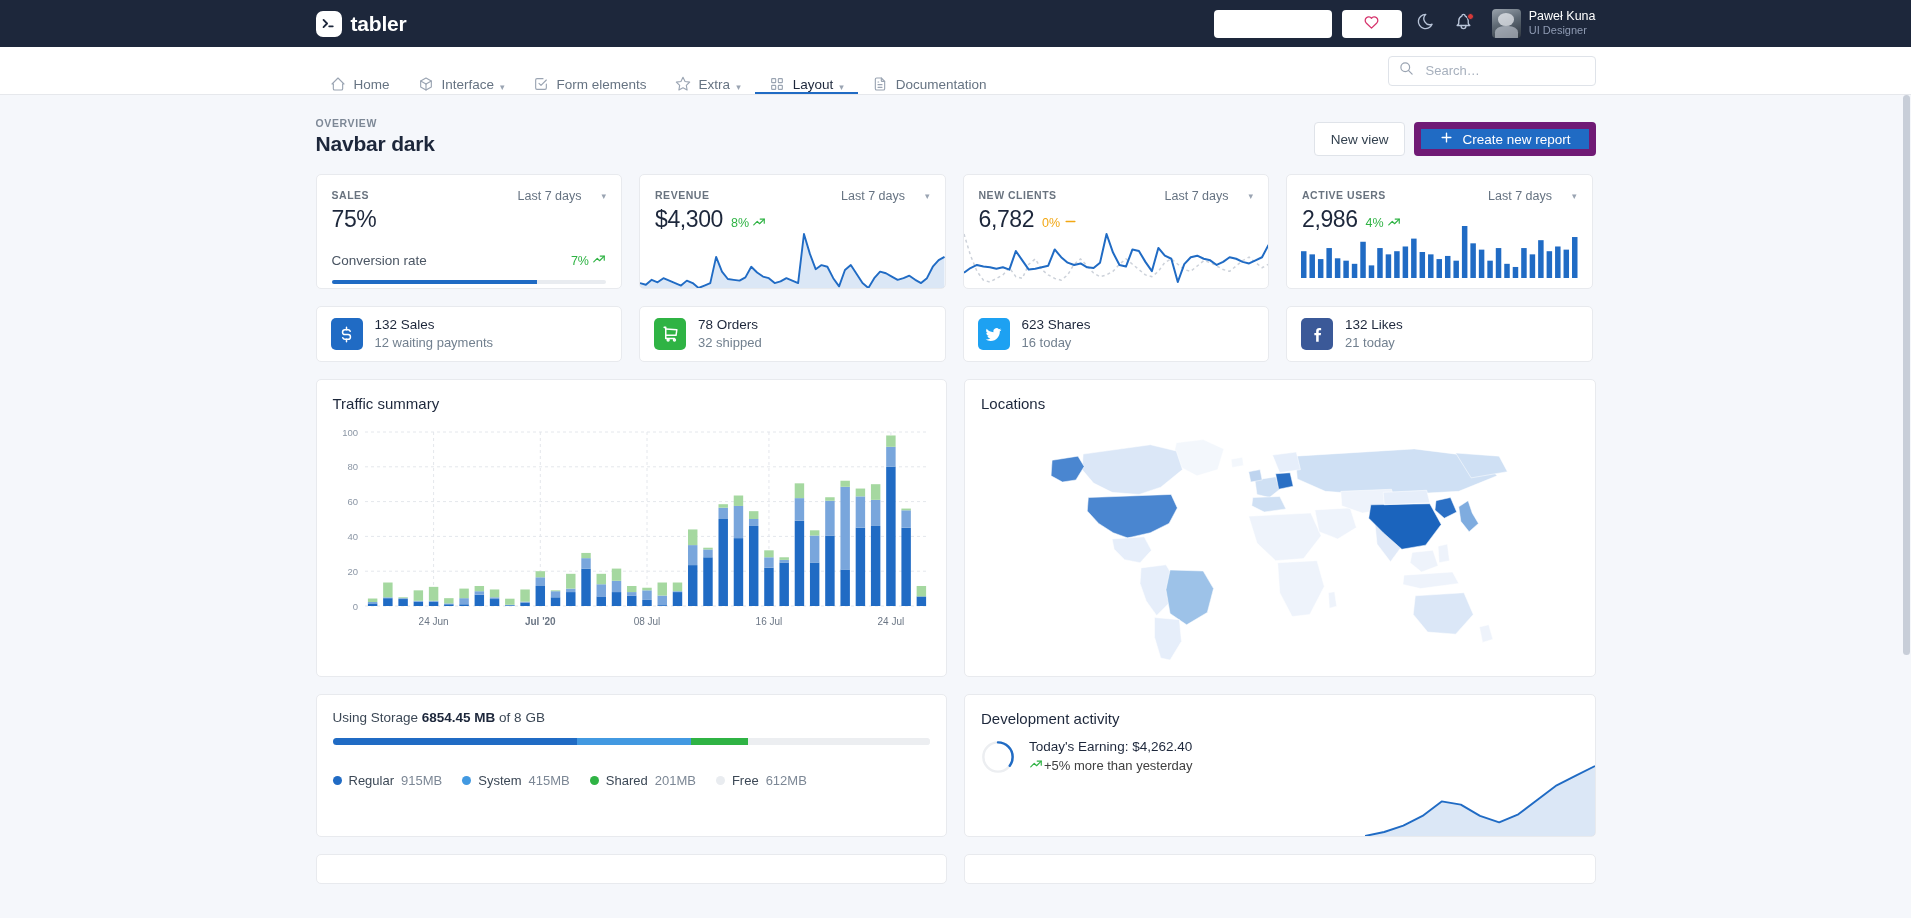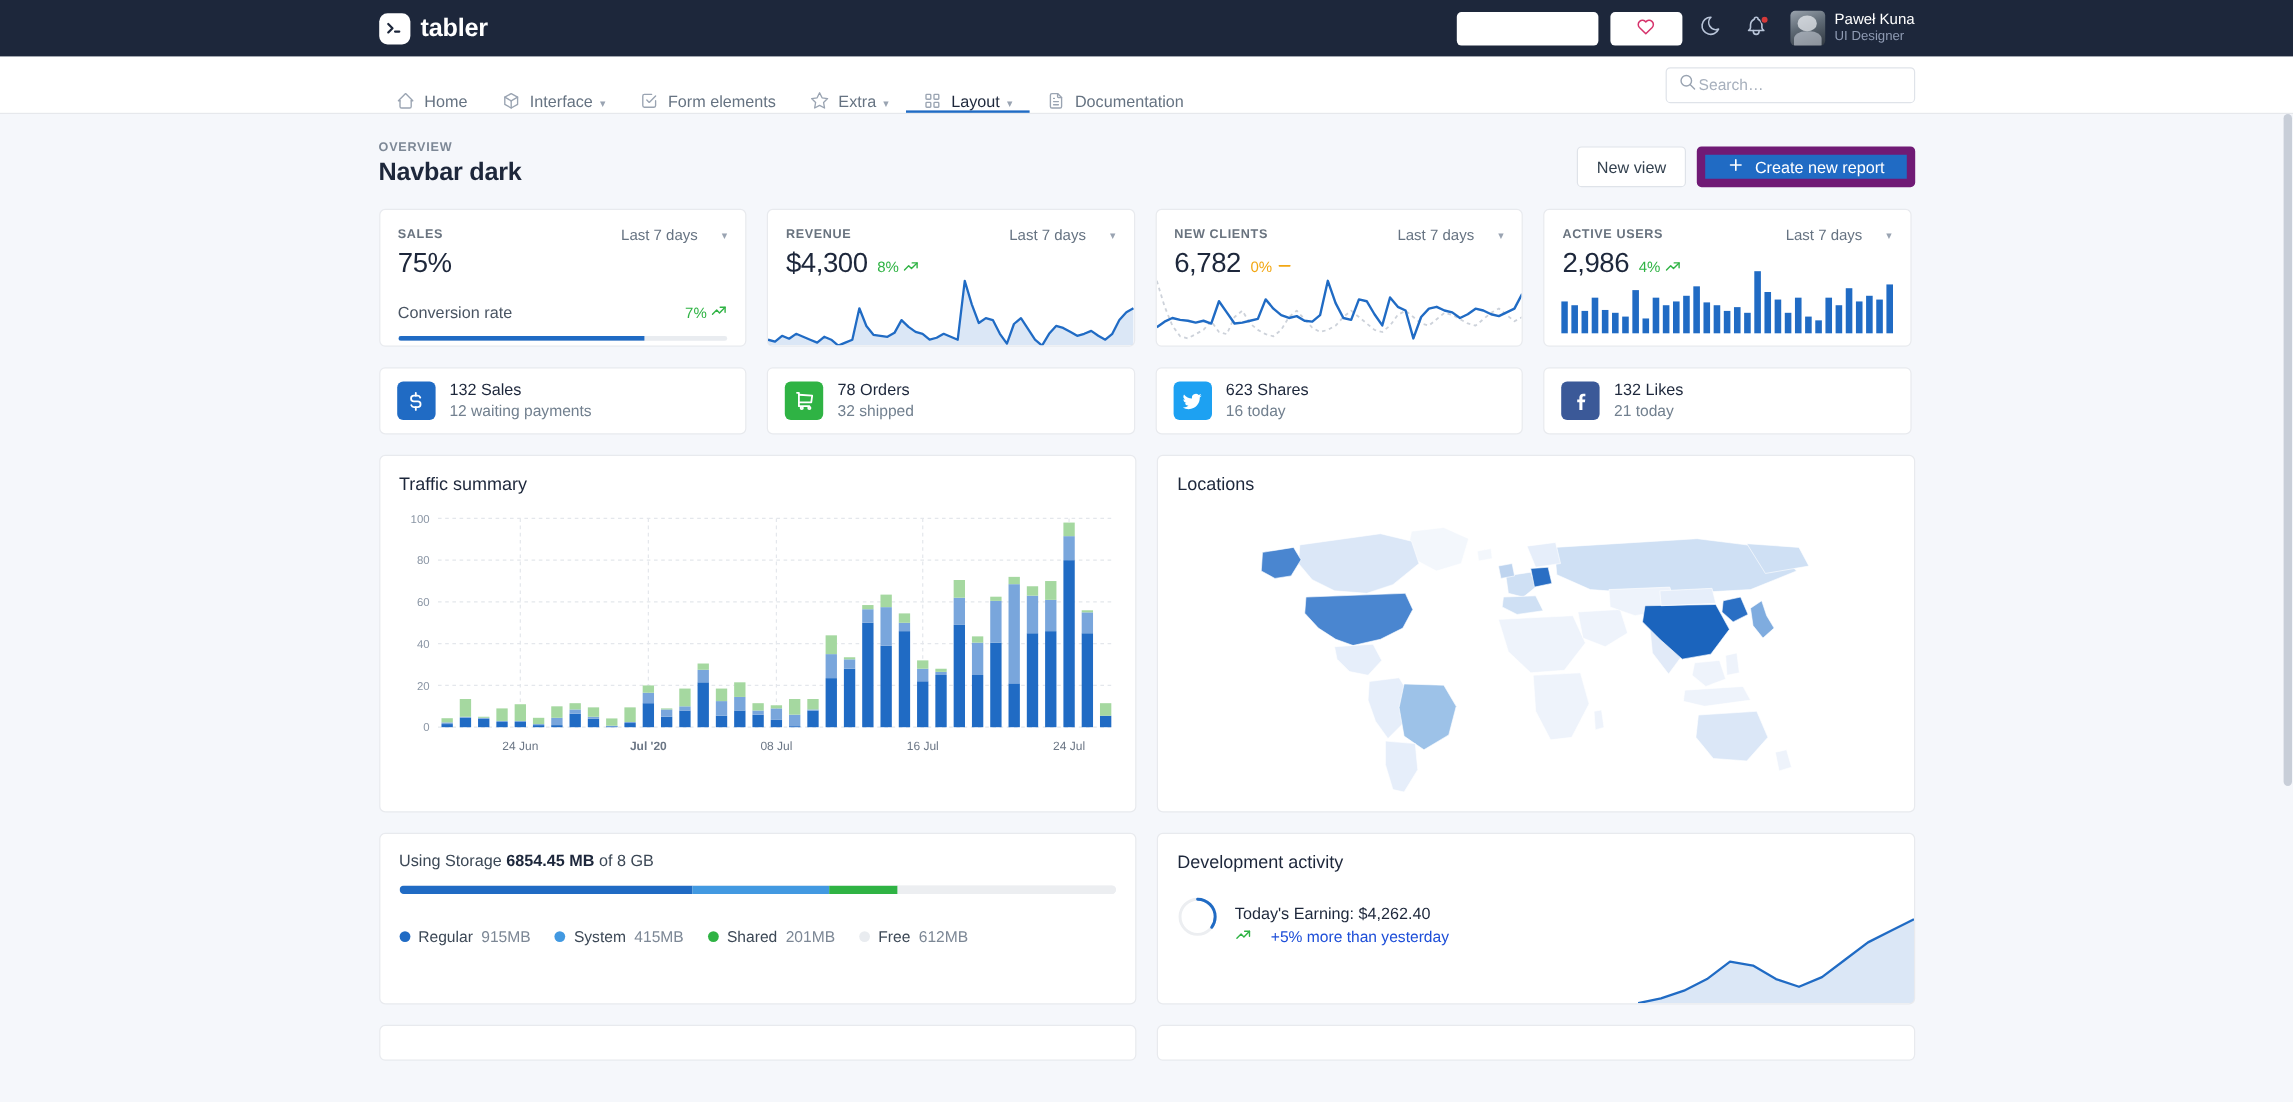--- a/index.html
+++ b/index.html
@@ -87,21 +87,21 @@
     display: flex; align-items: flex-end; gap: 7px; height: 100%;
     padding: 0 14px; color: #667382; font-size: 13.5px; cursor: pointer;
     border-bottom: 2px solid transparent; white-space: nowrap;
   }
   .nav-item.active { color: #1d273b; font-weight: 400; border-bottom-color: #206bc4; }
   .nav-item .caret { font-size: 9px; color: #9aa4b2; margin-left: -1px;}
   .nav-icon { width: 17px; height: 17px; display:flex; align-items:center; justify-content:center; color:#9aa4b2;}
   .nav-spacer { flex: 1; }
   .search-box {
     width: 208px; height: 30px; border: 1px solid #dfe3e9; border-radius: 4px;
-    display: flex; align-items: center; gap: 0; padding: 0 10px; background: #fff;
+    display: flex; align-items: center; gap: 10px; padding: 0 10px; background: #fff;
   }
   .search-box svg { color: #9aa4b2; flex: none;}
   .search-box input {
     border: 0; outline: 0; font-size: 13px; color: #1d273b; width: 100%;
     font-family: inherit; background: transparent;
   }
   .search-box input::placeholder { color: #a7b0bd; }
 
   
   .page-scroll { height: 823px; overflow: hidden; position: relative; }
@@ -175,23 +175,23 @@
   .storage-bar { height: 7px; border-radius: 4px; overflow: hidden; display: flex; background: #eceef1;}
   .legend { display: flex; gap: 20px; margin-top: 28px; align-items: center; }
   .legend-item { display: flex; align-items: center; gap: 7px; font-size: 13px; color: #3c4856;}
   .legend-dot { width: 9px; height: 9px; border-radius: 50%; flex:none;}
   .legend-val { color: #7c8795; }
 
   
   .dev-card { height: 143px; position: relative; overflow: hidden;}
   .dev-row { display: flex; align-items: center; gap: 14px; padding: 0 16px;}
   .donut { width: 34px; height: 34px; flex: none; }
-  .dev-text { line-height: 1.45; margin-top: 15px; }
+  .dev-text { line-height: 1.45; }
   .dev-main { font-size: 13.5px; color: #1d273b; }
-  .dev-sub { font-size: 13px; color: #1d4ed8; display: flex; align-items: center; gap: 16px;}
+  .dev-sub { font-size: 13px; color: #404040; display: flex; align-items: center; gap: 1px;}
   .dev-spark { position: absolute; right: 0; bottom: 0; width: 230px; height: 78px; }
 
   .partial-card { height: 30px; }
 
   
   .vscroll {
     position: absolute; top: 0; right: 0; width: 9px; height: 100%;
     background: #f5f7fb;
   }
   .vthumb {

